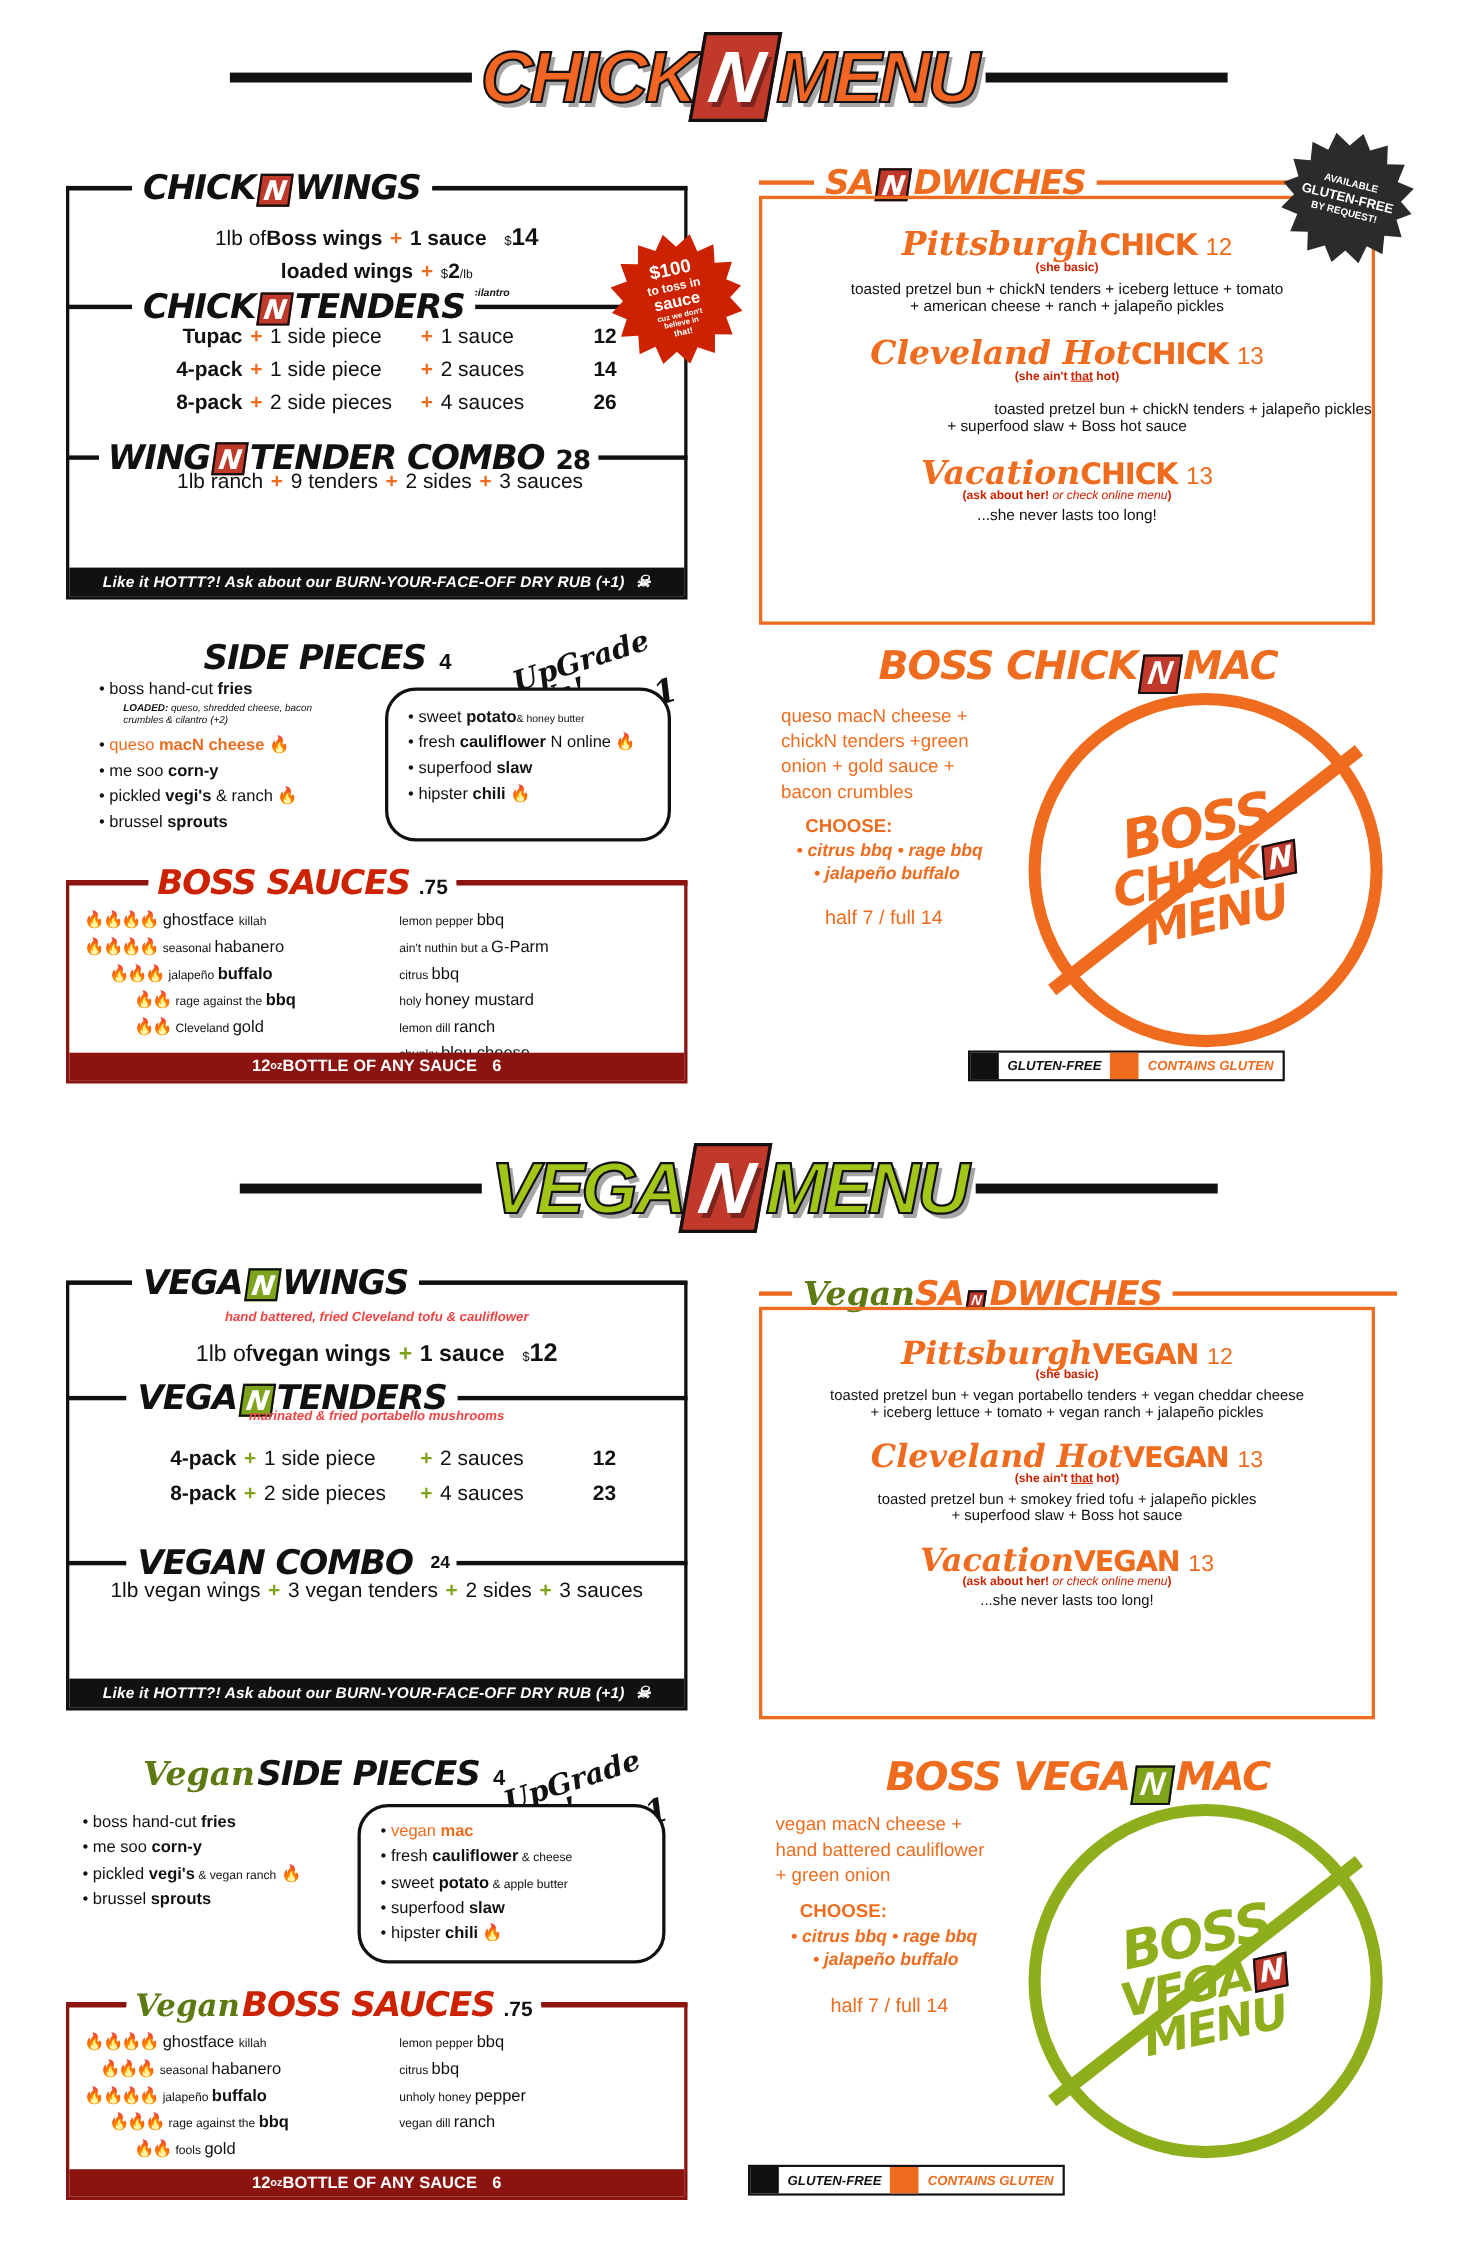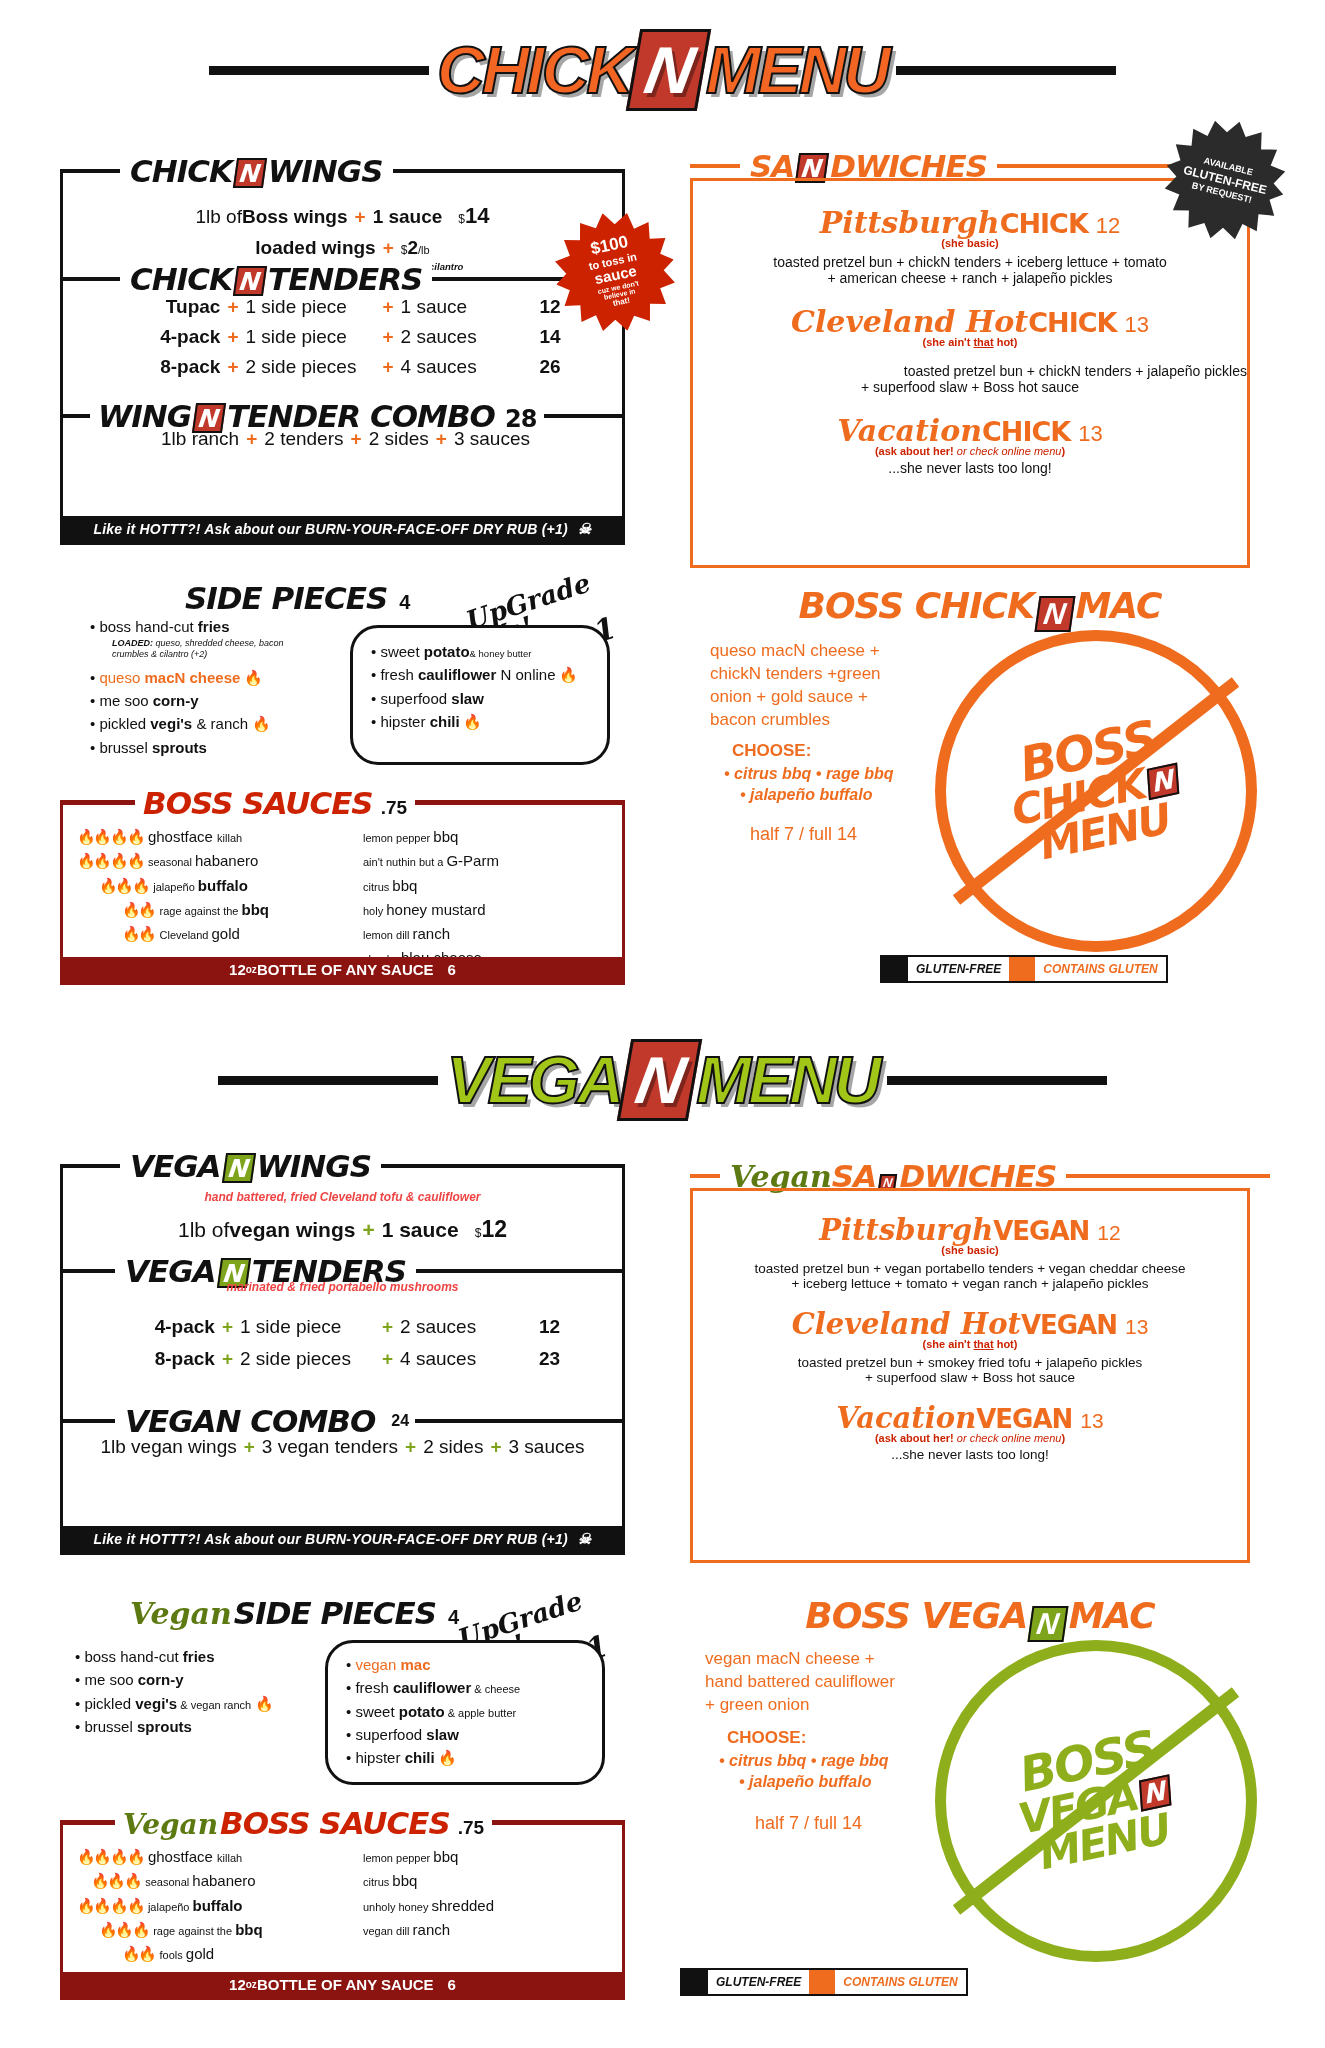--- a/index.html
+++ b/index.html
@@ -197,21 +197,21 @@
           <span class="nmark">N</span>
           <span>TENDER COMBO</span>
         <span class="bold" style="font-style:normal;font-size:24px;margin-left:10px;">28</span>
       </div>
       <div class="rule" style="flex:1 1 auto;"></div>
     </div>
 
     <div class="row" style="position:absolute;left:0;top:255px;width:565px;">
       <span>1lb ranch</span>
       <span class="plus">+</span>
-      <span>2 tenders</span>
+      <span>9 tenders</span>
       <span class="plus">+</span>
       <span>2 sides</span>
       <span class="plus">+</span>
       <span>3 sauces</span>
     </div>
 
     <div class="blackstrip" style="position:absolute;left:0;bottom:0;width:559px;height:26px;">
       <span>Like it HOTTT?!    Ask about our BURN-YOUR-FACE-OFF DRY RUB (+1)</span>
       <span style="margin-left:10px;font-size:15px;">☠</span>
     </div>
@@ -507,21 +507,21 @@
       <div><span class="fires">🔥🔥🔥🔥</span> <span>ghostface </span><span class="smalltxt">killah</span></div>
       <div><span class="fires" style="margin-left:14px;">🔥🔥🔥</span> <span class="smalltxt">seasonal </span><span>habanero</span></div>
       <div><span class="fires">🔥🔥🔥🔥</span> <span class="smalltxt">jalapeño </span><span class="bold">buffalo</span></div>
       <div><span class="fires" style="margin-left:22px;">🔥🔥🔥</span> <span class="smalltxt">rage against the </span><span class="bold">bbq</span></div>
       <div><span class="fires" style="margin-left:45px;">🔥🔥</span> <span class="smalltxt">fools </span><span>gold</span></div>
     </div>
 
     <div style="position:absolute;left:300px;top:22px;width:250px;font-size:15px;line-height:1.62;">
       <div><span class="smalltxt">lemon pepper </span><span>bbq</span></div>
       <div><span class="smalltxt">citrus </span><span>bbq</span></div>
-      <div><span class="smalltxt">unholy honey </span><span>shredded</span></div>
+      <div><span class="smalltxt">unholy honey </span><span>pepper</span></div>
       <div><span class="smalltxt">vegan dill </span><span>ranch</span></div>
     </div>
 
     <div class="darkred-strip" style="position:absolute;left:0;bottom:0;width:559px;height:25px;">
       <span>12</span>
         <span style="font-size:10px;">oz</span>
         <span> BOTTLE OF ANY SAUCE</span>
       <span style="margin-left:14px;">6</span>
     </div>
   </div>

